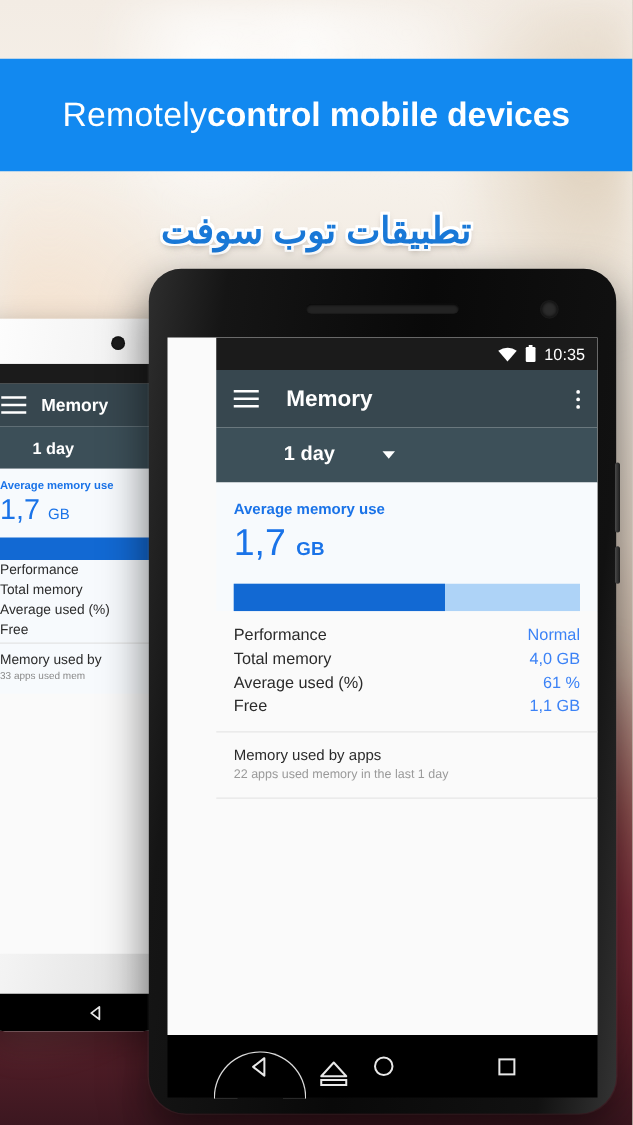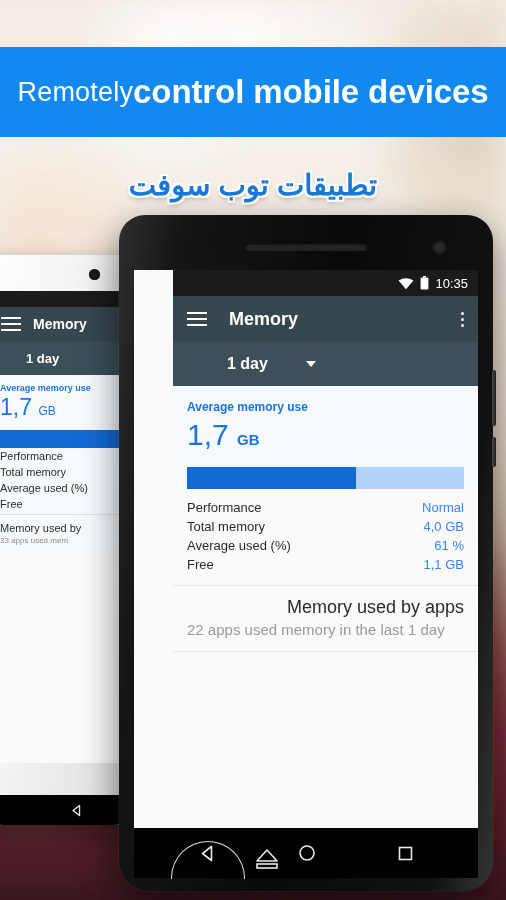--- a/index.html
+++ b/index.html
@@ -32,21 +32,21 @@
   }
 
   
   #banner {
     position:absolute; left:0; top:47px; width:506px; height:90px;
     background:#1289f0; z-index:5;
     display:flex; align-items:center; justify-content:center;
     color:#fff; text-align:center;
   }
   #banner .l1 { font-size:27px; font-weight:400; letter-spacing:.2px; line-height:30px; }
-  #banner .l2 { font-size:33px; font-weight:bold; letter-spacing:-.1px; line-height:32px; }
+  #banner .l2 { font-size:27px; font-weight:bold; letter-spacing:-.1px; line-height:32px; }
 
   
   #brand {
     position:absolute; left:0; top:164px; width:506px; height:42px; z-index:5;
     text-align:center; direction:rtl;
     font-size:29px; font-weight:bold; color:#1a79d8;
     line-height:42px;
     text-shadow:
       -2px -2px 0 #fff, 2px -2px 0 #fff, -2px 2px 0 #fff, 2px 2px 0 #fff,
       -2px 0 0 #fff, 2px 0 0 #fff, 0 -2px 0 #fff, 0 2px 0 #fff,
@@ -161,22 +161,22 @@
   .card .avglabel { color:#1a73e8; font-size:12px; font-weight:bold; }
   .card .bignum { color:#1a73e8; font-size:30px; line-height:36px; margin-top:3px; font-weight:400; }
   .card .bignum .unit { font-size:15px; font-weight:bold; }
   .progress { height:22px; background:#aed3f7; margin-top:9px; }
   .progress > div { height:100%; background:#1269d3; }
   .stats { background:#fafafa; padding:9px 14px 11px; }
   .srow { display:flex; justify-content:space-between; font-size:13px; line-height:19px; }
   .srow .k { color:#2b2b2b; }
   .srow .v { color:#3b82f6; }
   .apps { background:#fafafa; border-top:1px solid #e6e6e6; padding:11px 14px 13px; }
-  .apps .a1 { font-size:18px; color:#2b2b2b;text-align:right; }
-  .apps .a2 { font-size:15px; color:#9a9a9a; margin-top:3px; }
+  .apps .a1 { font-size:12px; color:#2b2b2b; }
+  .apps .a2 { font-size:10px; color:#9a9a9a; margin-top:3px; }
   .blankarea { background:#fafafa; border-top:1px solid #e6e6e6; flex:1; }
   .screen-inner { display:flex; flex-direction:column; height:100%;padding-left:39px; }
 </style>
 </head>
 <body>
 
 <div id="backdrop">
   <div class="bgLayer bg-base"></div>
   <div class="bgLayer bg-blobs"></div>
 </div>

